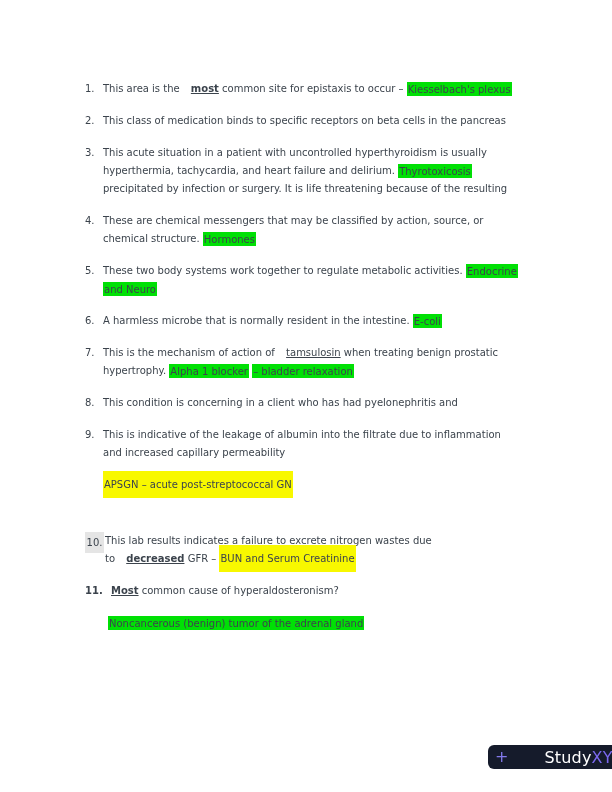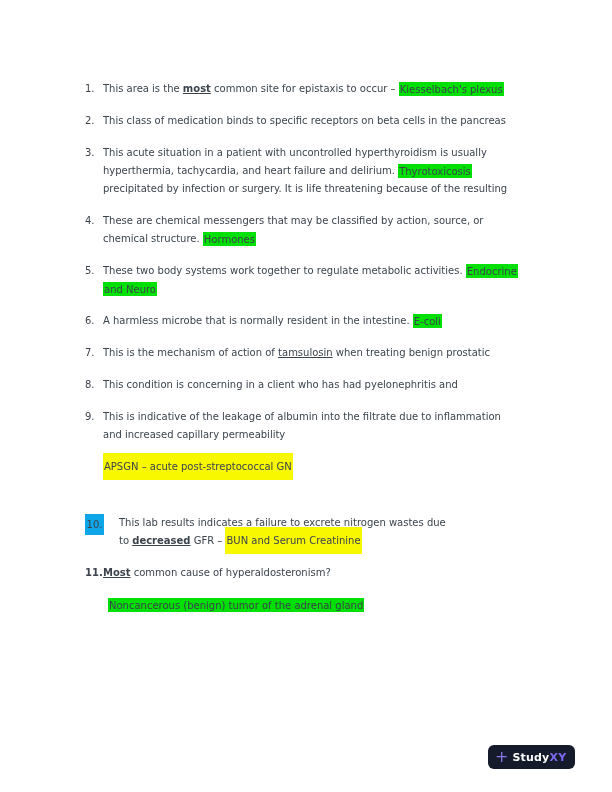--- a/index.html
+++ b/index.html
@@ -29,45 +29,45 @@
   .num {
     flex: 0 0 18px;
     white-space: pre;
   }
   .num.bold { font-weight: 700; }
   .content { flex: 1 1 auto; min-width: 0; }
   .para { padding-left: 18px; }
   .para.indent2 { padding-left: 23px; }
   .line { white-space: pre; }
   .b { font-weight: 700; }
-  .u { text-decoration: underline; }
+  .u { text-decoration: underline; margin-left: 8px; }
   .hl-g { background: #00e005; padding: 1.5px 1px; text-align: center; }
   .hl-y { background: #f8f800; padding: 8px 1px; }
-  .num.hl-g { background: #0ea5e9; flex-basis: 17px; margin-right: 15px; }
+  .num.hl-g { background: #e5e5e5; flex-basis: 17px; margin-right: 1px; }
   .logo {
     position: absolute;
     left: 488px;
     top: 745px;
     height: 24px;
     background: #151b2b;
     border-radius: 6px;
     display: flex;
     align-items: center;
     padding: 0 9px 0 7px;
     gap: 4px;
     box-sizing: border-box;
   }
   .logo .plus {
     color: #8279ea;
     font-size: 16px;
     font-weight: 400;
     line-height: 1;
     margin-top: -1px;
   }
-  .logo .brand { font-size: 11px; font-weight: 700; letter-spacing: 0.2px; }
+  .logo .brand { font-size: 16px; font-weight: 400; letter-spacing: 0.2px; margin-left: 32px; }
   .logo .study { color: #ffffff; }
   .logo .xy { color: #7a68ee; }
 </style>
 </head>
 <body>
 
 <div class="notes">
     <div class="block item">
       <span class="num">1.</span>
       <div class="content">
@@ -105,20 +105,21 @@
     <div class="block item">
       <span class="num">6.</span>
       <div class="content">
         <div class="line"><span>A harmless microbe that is normally resident in the intestine. </span><span class="hl-g">E-coli</span></div>
       </div>
     </div>
     <div class="block item">
       <span class="num">7.</span>
       <div class="content">
         <div class="line"><span>This is the mechanism of action of </span><span class="u">tamsulosin</span><span> when treating benign prostatic</span></div>
+        <div class="line"><span>hypertrophy. </span><span class="hl-g">Alpha 1 blocker</span><span> </span><span class="hl-g">– bladder relaxation</span></div>
       </div>
     </div>
     <div class="block item">
       <span class="num">8.</span>
       <div class="content">
         <div class="line"><span>This condition is concerning in a client who has had pyelonephritis and</span></div>
       </div>
     </div>
     <div class="block item">
       <span class="num">9.</span>

